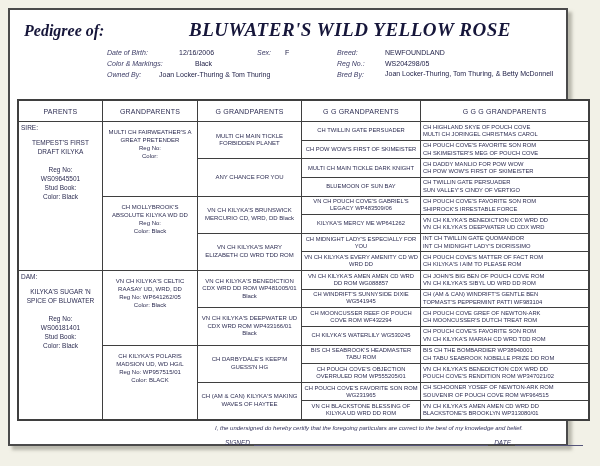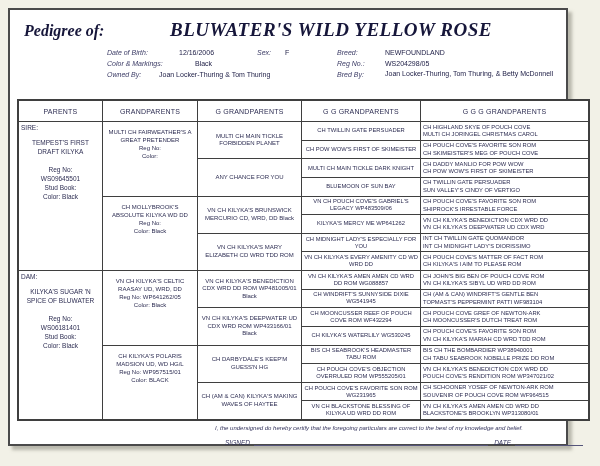--- a/index.html
+++ b/index.html
@@ -10,21 +10,21 @@
     box-shadow:4px 4px 3px rgba(130,128,115,0.5);
     color:#2d2d52;
   }
   
   .title-label {
     position:absolute; left:14px; top:12px;
     font-family:"Liberation Serif", serif; font-weight:bold; font-style:italic;
     font-size:16px; color:#16163a;
   }
   .dog-name {
-    position:absolute; left:160px; top:9px; width:360px; text-align:left;
+    position:absolute; left:160px; top:9px; width:360px; text-align:center;
     font-family:"Liberation Serif", serif; font-weight:bold; font-style:italic;
     font-size:19px; color:#16163a; letter-spacing:0.5px;
   }
   .info { position:absolute; left:97px; top:37px; width:480px; font-size:7px; }
   .irow { display:flex; line-height:11px; }
   .ilabel { font-style:italic; color:#3c3c66; }
   .ival { color:#23234a; }
   .w-dob { width:72px; } .w-dobv { width:78px; } .w-sex { width:28px; }
   .w-col { width:88px; } .w-own { width:52px; }
   .rgroup { position:absolute; left:230px; top:0; width:250px; }

